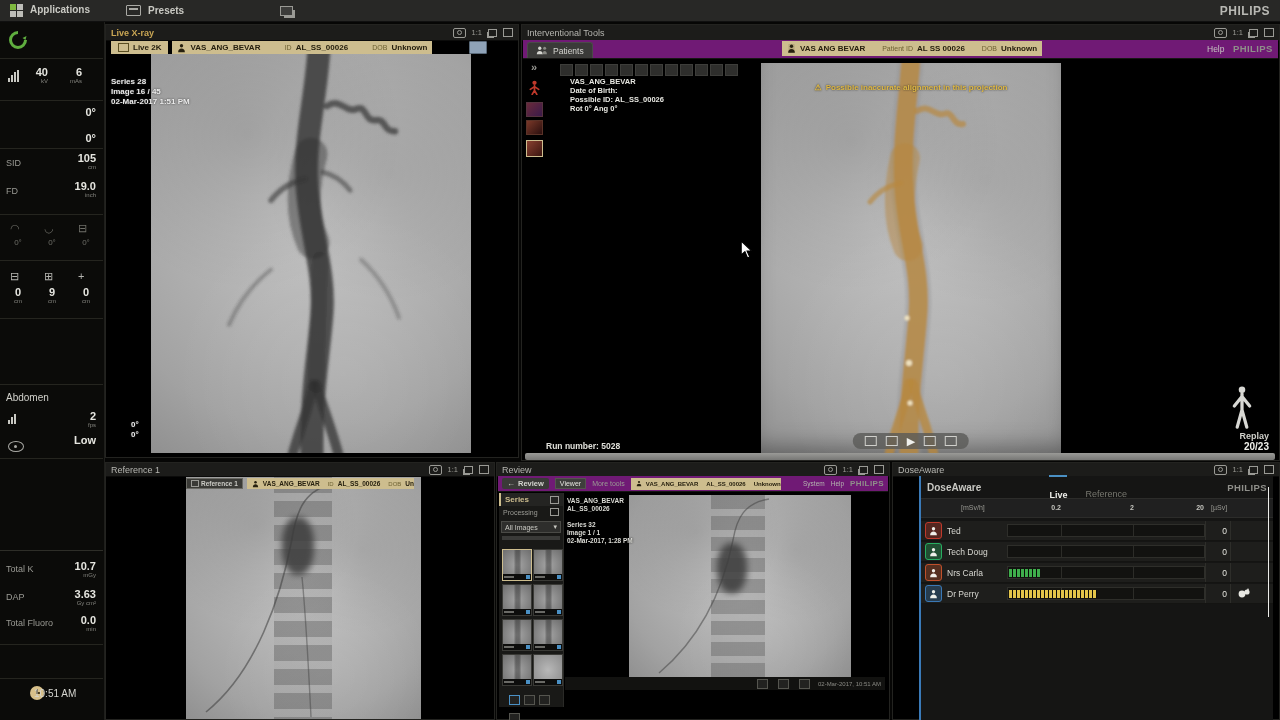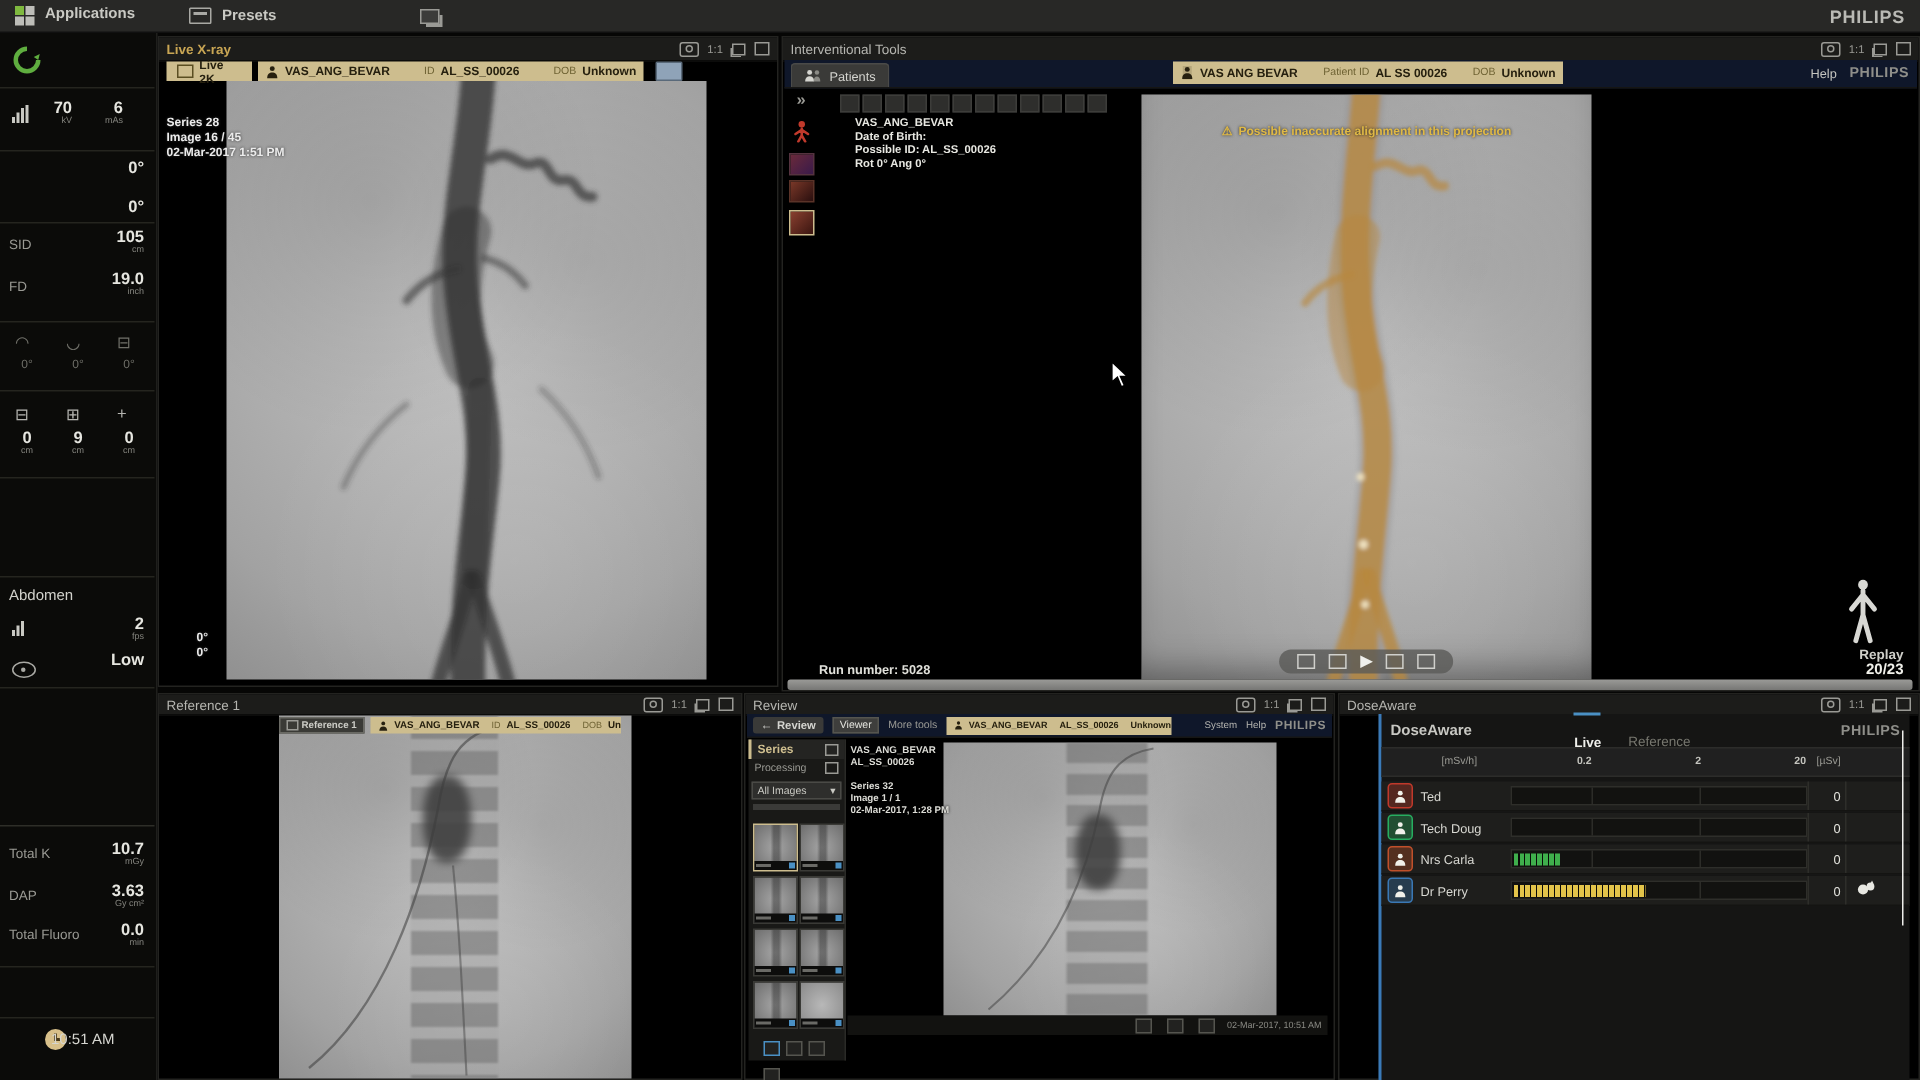--- a/index.html
+++ b/index.html
@@ -51,21 +51,21 @@
      radial-gradient(circle at 30% 20%, rgba(0,0,0,.10), transparent 40%),
      radial-gradient(circle at 75% 30%, rgba(0,0,0,.08), transparent 35%),
      radial-gradient(circle at 60% 80%, rgba(255,255,255,.10), transparent 45%),
      radial-gradient(circle at 50% 40%, #c3c3c3, #a2a2a2 75%, #909090);}
   .xray svg{position:absolute;left:0;top:0;width:100%;height:100%;}
   .ovl{position:absolute;font-size:8px;font-weight:bold;color:#ececec;text-shadow:0 0 2px #333;line-height:10px;}
   .spine{position:absolute;top:0;bottom:0;width:58px;filter:blur(.6px);
      background:repeating-linear-gradient(180deg, rgba(110,110,110,.55) 0 16px, rgba(165,165,165,.35) 16px 24px);}
   .stent{position:absolute;background:#3d3d3d;border-radius:45%;filter:blur(3px);opacity:.85;}
   
-  .appbar{position:absolute;left:1px;right:1px;height:18px;background:#0f172a;border-bottom:1px solid #161614;}
+  .appbar{position:absolute;left:1px;right:1px;height:18px;background:#701a75;border-bottom:1px solid #161614;}
   .ptab{position:absolute;display:flex;align-items:center;gap:5px;background:#3a3a38;border:1px solid #4a4a48;border-bottom:none;border-radius:3px 3px 0 0;height:15px;padding:0 8px;font-size:8.5px;color:#d5d5d0;}
   .helptx{font-size:8.5px;color:#c5c5c0;}
   .brand-sm{font-size:9.5px;font-weight:bold;color:#8f8f8a;letter-spacing:.4px;}
   .lcol-ic{position:absolute;left:4px;width:16px;text-align:center;}
   .tbx{display:inline-block;width:11px;height:10px;background:#2e2e2c;border:1px solid #3d3d3a;margin-right:2px;}
   .warnrow{position:absolute;display:flex;gap:4px;align-items:center;font-size:8px;font-weight:bold;color:#e0b945;text-shadow:0 0 2px #222;}
   .pill{position:absolute;display:flex;align-items:center;gap:9px;background:rgba(90,90,88,.8);border-radius:12px;padding:3px 12px;}
   .pill .fb{width:10px;height:8px;border:1px solid #d0d0cc;display:inline-block;}
   .pill .play{color:#f0f0ec;font-size:11px;line-height:10px;}
   .runtx{position:absolute;font-size:8.5px;font-weight:bold;color:#e0e0da;}
@@ -137,21 +137,21 @@
       <path d="M17.5,10 l-3,-2 l4,-2 z" fill="#5fae3f"></path>
     </svg>
     <div class="hr" style="top:36px;"></div>
 
     <span class="pulse abs" style="left:8px;top:48px;">
         <b style="height:4px;"></b>
         <b style="height:7px;"></b>
         <b style="height:10px;"></b>
         <b style="height:12px;"></b>
       </span>
-    <span class="sb-val" style="left:24px;top:44px;width:24px;">70</span>
+    <span class="sb-val" style="left:24px;top:44px;width:24px;">40</span>
     <span class="sb-unit" style="left:24px;top:56px;width:24px;">kV</span>
     <span class="sb-val" style="left:58px;top:44px;width:24px;">6</span>
     <span class="sb-unit" style="left:58px;top:56px;width:24px;">mAs</span>
     <div class="hr" style="top:78px;"></div>
 
     <span class="sb-val" style="right:8px;top:84px;width:40px;">0°</span>
     <span class="sb-val" style="right:8px;top:110px;width:40px;">0°</span>
     <div class="hr" style="top:126px;"></div>
 
     <span class="sb-lab" style="left:6px;top:136px;">SID</span>
@@ -238,21 +238,21 @@
           <path d="M154,125 c-16,3 -27,12 -34,21" stroke-width="5.5" opacity=".6"></path>
           <path d="M172,118 c13,3 21,10 27,18" stroke-width="5" opacity=".5"></path>
           <path d="M162,330 C158,352 147,378 141,402" stroke-width="10" opacity=".75"></path>
           <path d="M165,330 C172,352 182,378 188,402" stroke-width="10" opacity=".75"></path>
           <path d="M120,215 q-28,22 -42,55" stroke-width="4" opacity=".35"></path>
           <path d="M210,205 q26,24 38,58" stroke-width="4" opacity=".3"></path>
           <path d="M169,205 L165,330" stroke="#222" stroke-width="16" stroke-dasharray="2,3" opacity=".25"></path>
         </g>
       </svg>
     </div>
-    <div class="abs" style="left:5px;top:16px;display:flex;gap:4px;width:344px;">
+    <div class="abs" style="left:5px;top:16px;display:flex;gap:4px;width:376px;">
       <span class="tab-tan" style="height:13px;">
         <span class="sqi" style="border-color:#5a4e22;width:9px;height:7px;"></span>
         <span>Live 2K</span>
       </span>
       <span class="banner" style="height:13px;width:250px;">
         <span class="pico"><svg width="9" height="10" viewBox="0 0 12 12">
               <circle cx="6" cy="3" r="2.2" fill="#26200f"></circle>
               <path d="M1.5,11.5 c0-3.5 2-5 4.5-5 s4.5,1.5 4.5,5 z" fill="#26200f"></path>
             </svg></span>
         <b>VAS_ANG_BEVAR</b>

